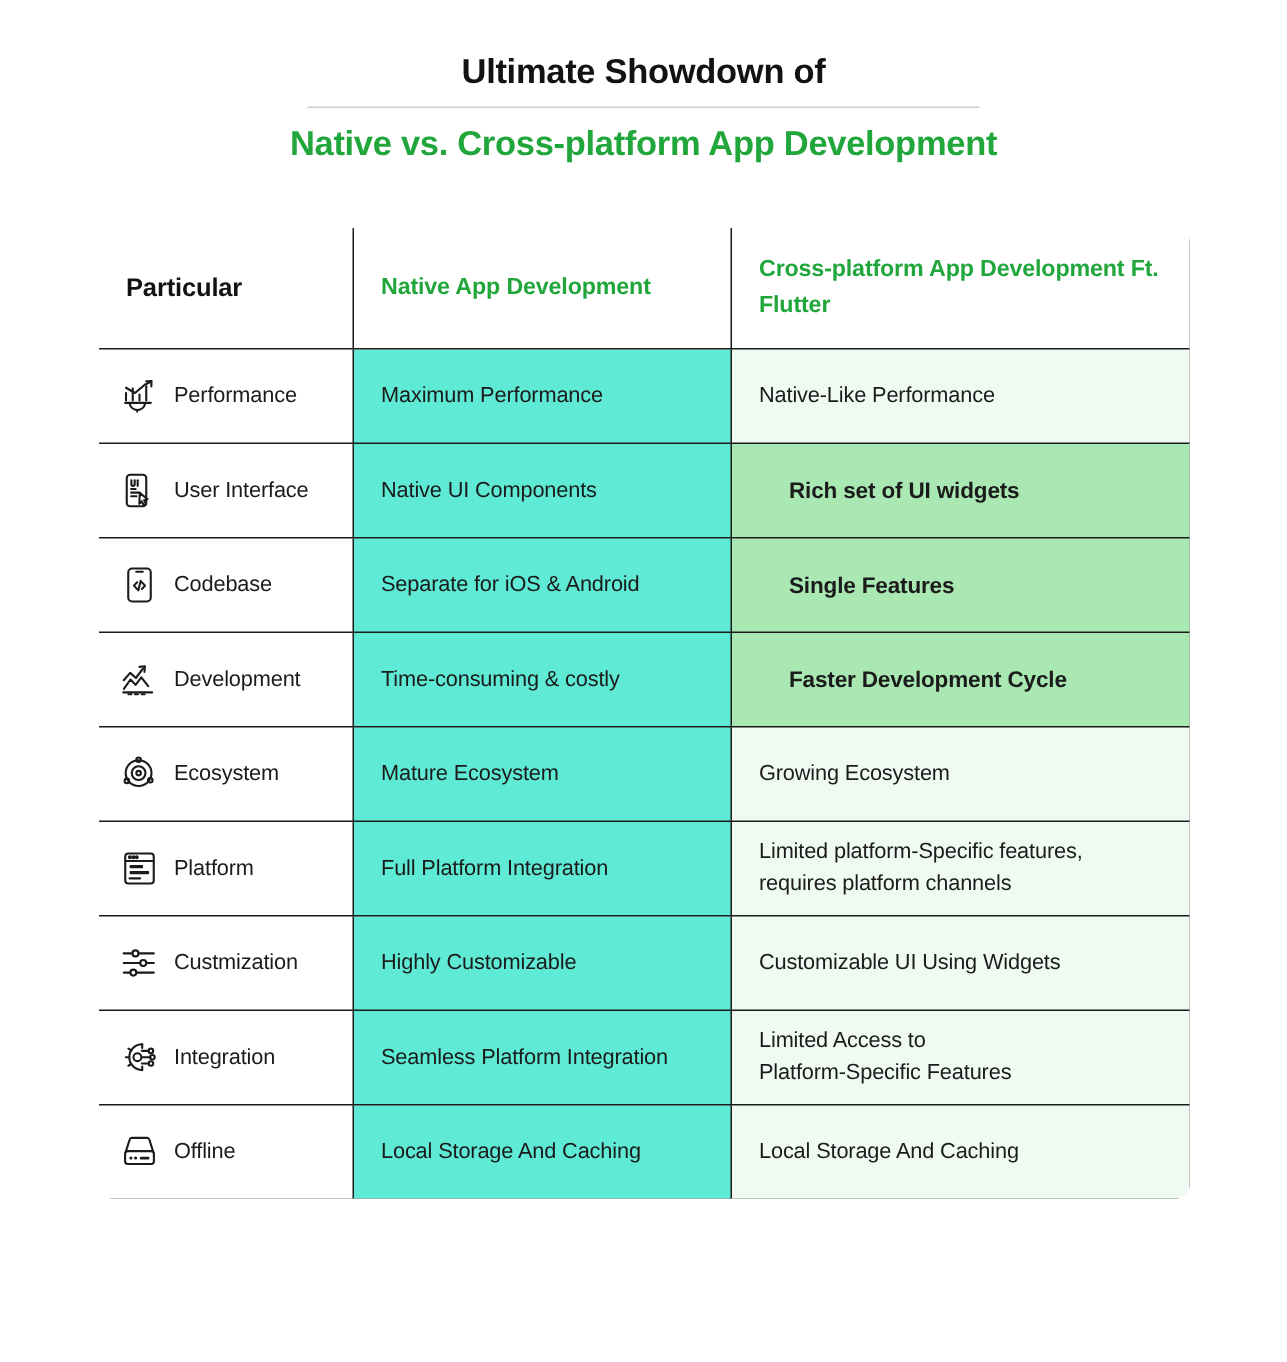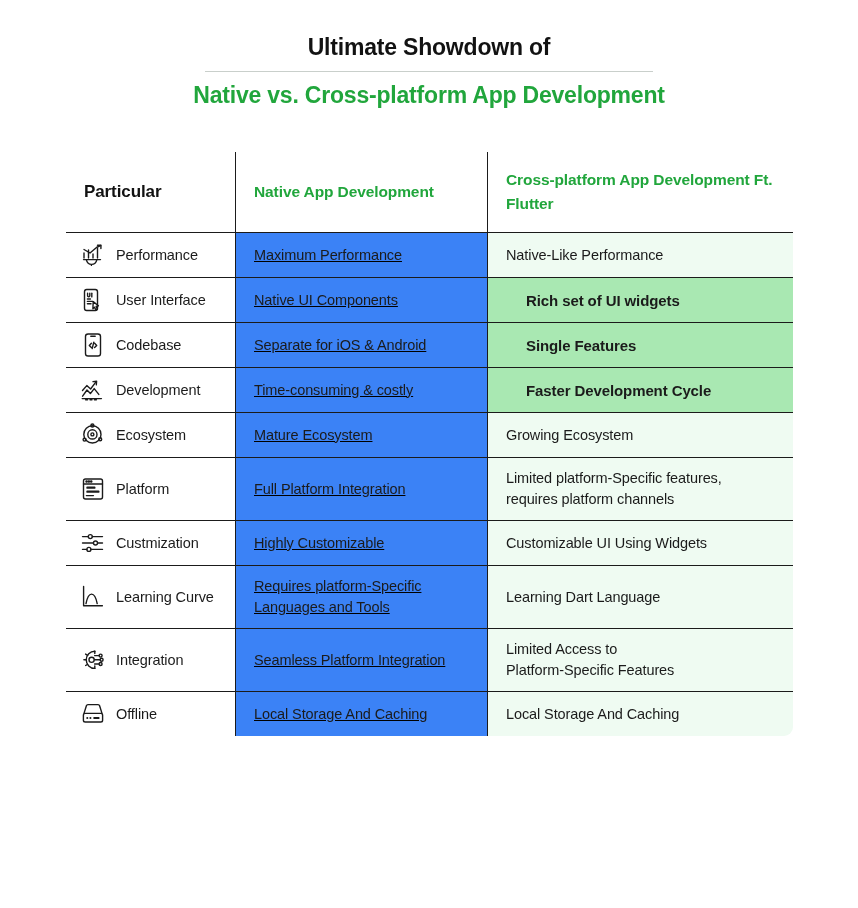--- a/index.html
+++ b/index.html
@@ -85,29 +85,28 @@
   }
   .th-green {
     font-size: 15.5px;
     font-weight: bold;
     color: #21a63c;
     line-height: 24px;
     letter-spacing: -0.1px;
   }
 
   
-  tbody td { height: 45px; }
+  tbody td { height: 63px; }
   td.col-label {
     background: #ffffff;
     padding: 8px 10px 8px 14px;
   }
   td.col-native {
-    background: #3b82f6;
+    background: #5eead4;
     padding: 10px 18px;
-    text-decoration: underline;
   }
   td.col-cross {
     background: #effbf2;
     padding: 10px 18px;
   }
   td.col-cross.hl {
     background: #a9e8b2;
   }
 
   .label-cell {
@@ -358,42 +357,20 @@
             <td class="col-cross">
               <div class="cell-text">Customizable UI Using Widgets</div>
             </td>
           </tr>
           <tr>
             <td class="col-label">
               <div class="label-cell">
                 <span class="ic">
                   <svg viewBox="0 0 26 26">
                     <g fill="none" stroke="#1b1b1b" stroke-width="1.4" stroke-linecap="round" stroke-linejoin="round">
-                      <path d="M3.6 2.5 V21.8 H22.4"></path>
-                      <path d="M6 19.6 C8.4 7.4 14.6 6.6 17.2 19.6"></path>
-                    </g>
-                  </svg>
-                </span>
-                <span class="label-text">Learning Curve</span>
-              </div>
-            </td>
-            <td class="col-native">
-              <div class="cell-text">Requires platform-Specific
-Languages and Tools</div>
-            </td>
-            <td class="col-cross">
-              <div class="cell-text">Learning Dart Language</div>
-            </td>
-          </tr>
-          <tr>
-            <td class="col-label">
-              <div class="label-cell">
-                <span class="ic">
-                  <svg viewBox="0 0 26 26">
-                    <g fill="none" stroke="#1b1b1b" stroke-width="1.4" stroke-linecap="round" stroke-linejoin="round">
                       <path d="M14.8 4.2 a8.6 8.6 0 1 0 0 17.2"></path>
                       <path d="M14.8 4.2 v2.4"></path>
                       <path d="M5.6 7.1 l2 1.2"></path>
                       <path d="M3.9 12.8 h2.3"></path>
                       <path d="M5.6 18.5 l2 -1.2"></path>
                       <path d="M14.8 21.4 v-2.4"></path>
                       <path d="M14.6 8.6 h4.6"></path>
                       <path d="M14.6 12.8 h5.6"></path>
                       <path d="M14.6 17 h4.6"></path>
                       <circle cx="20.6" cy="8.6" r="1.5"></circle>

